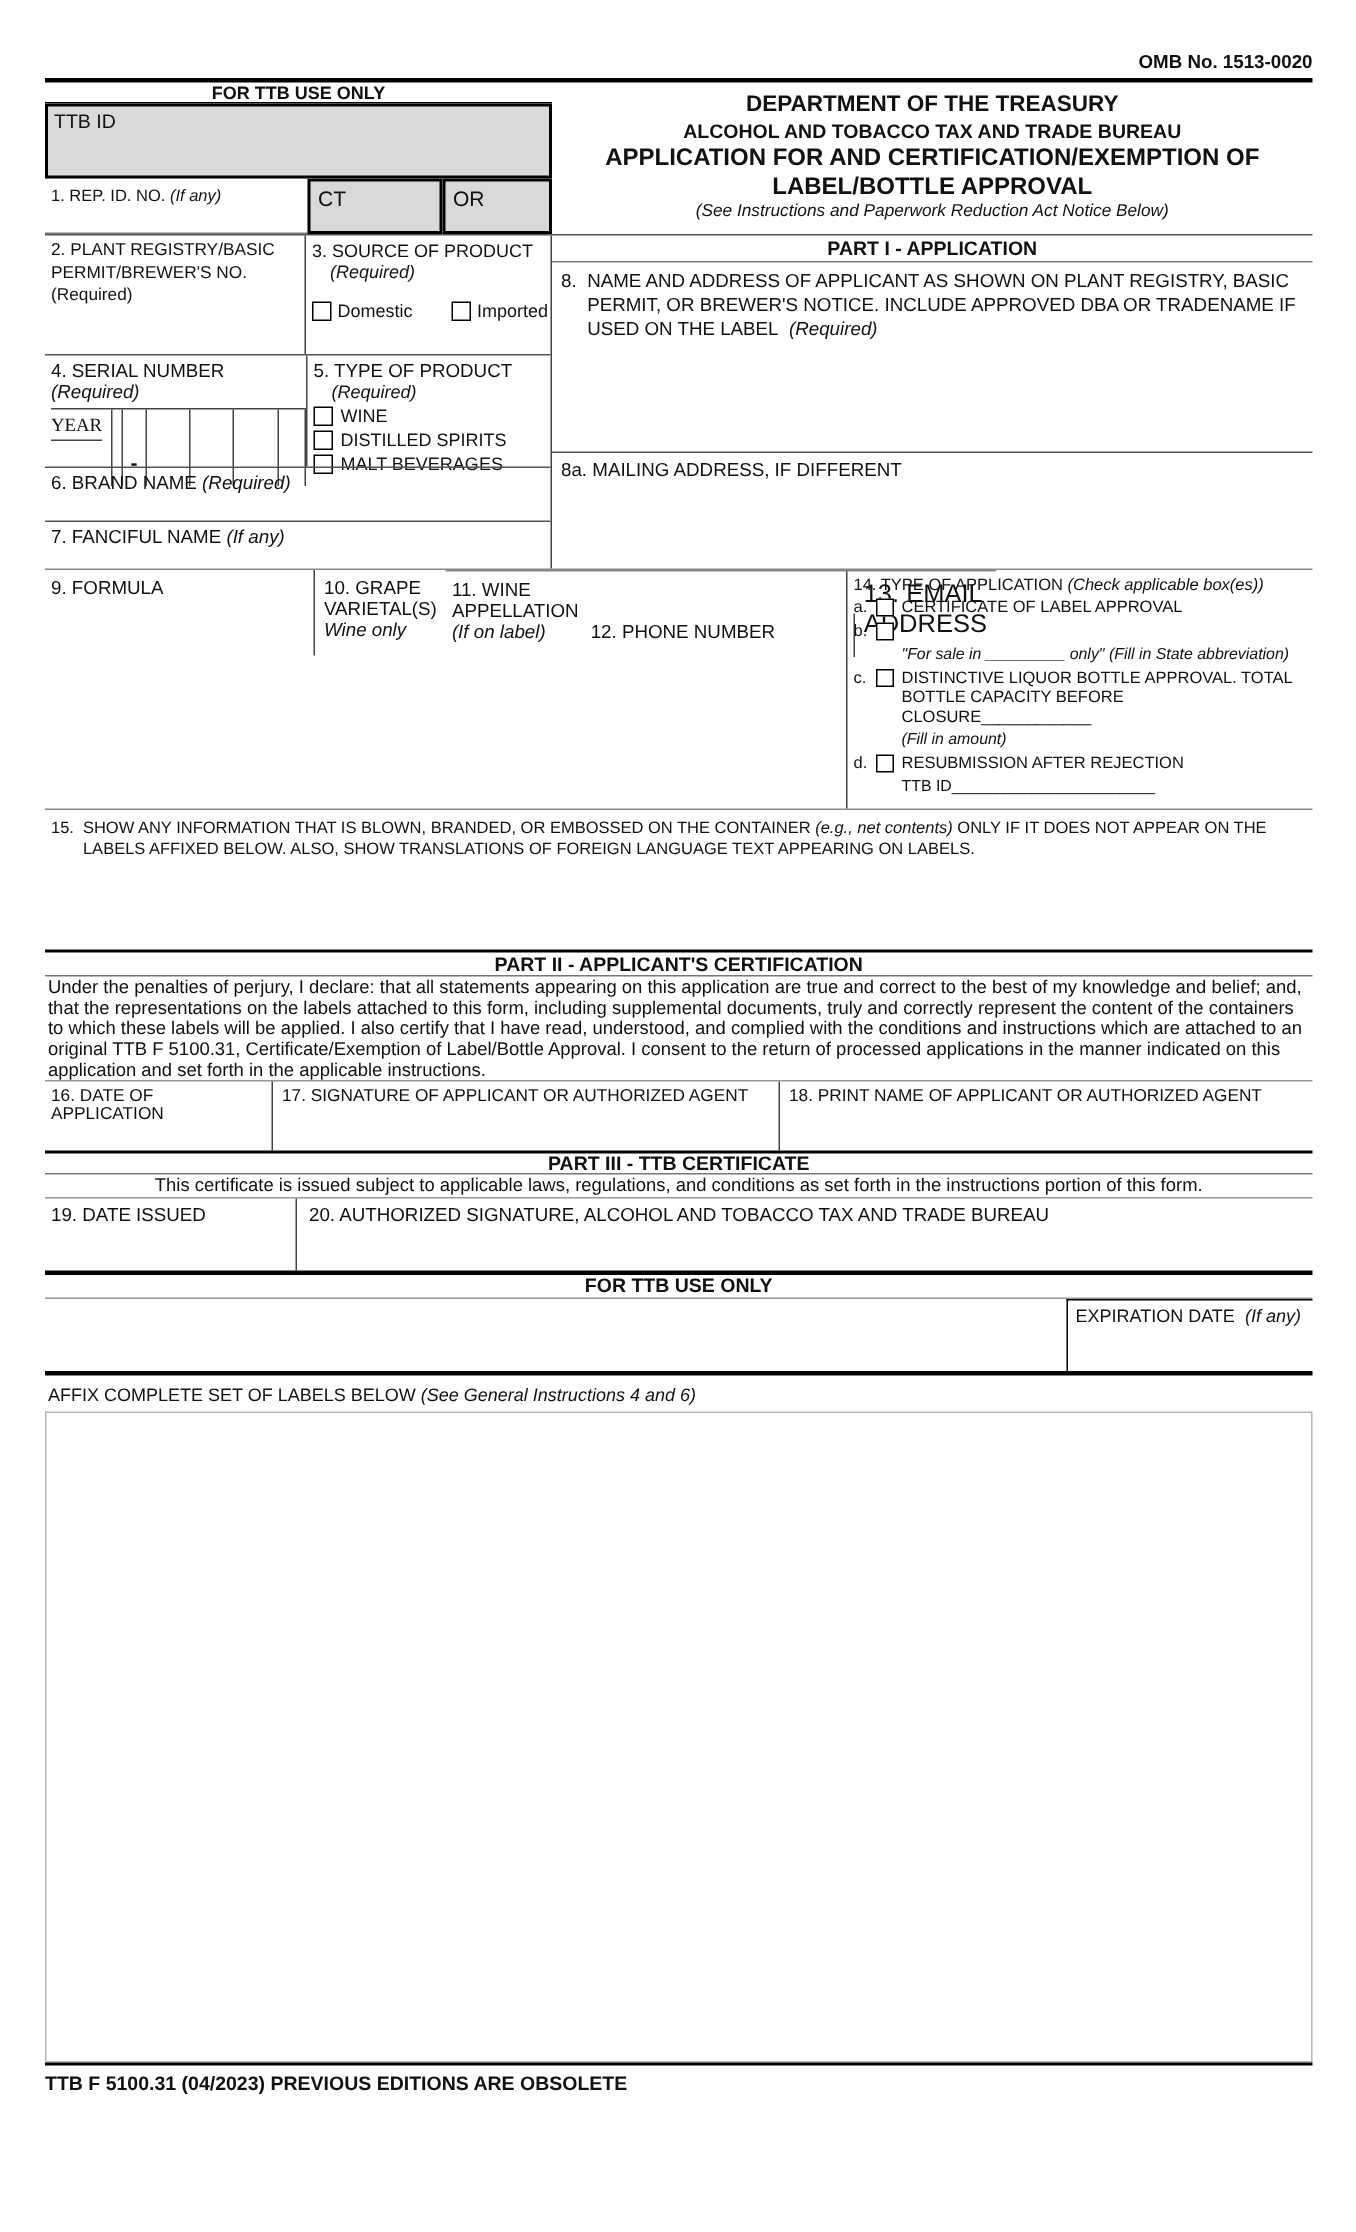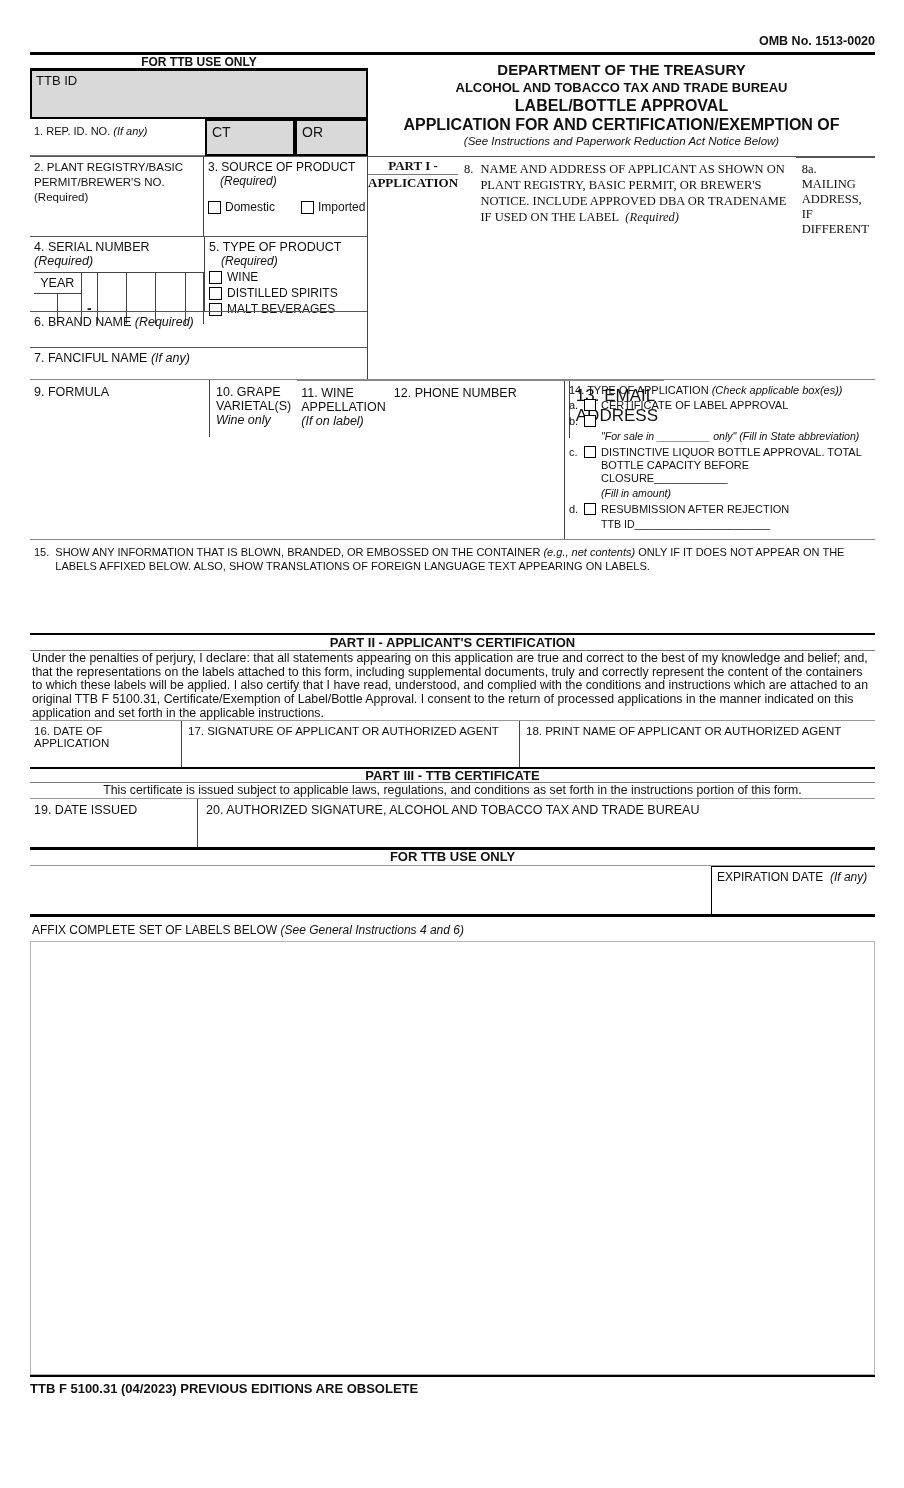--- a/index.html
+++ b/index.html
@@ -20,40 +20,40 @@
   .ct-box { width: 90px; }
   .or-box { width: 73px; }
   .hdr-right { width: 507px; text-align: center; padding-top: 5px; }
   .dept { font-size: 15px; font-weight: bold; line-height: 19px; }
   .bureau { font-size: 13px; font-weight: bold; line-height: 17px; }
   .form-title { font-size: 16px; font-weight: bold; line-height: 19px; }
   .subtitle { font-size: 11.5px; font-style: italic; line-height: 15px; }
 
   .main-cols { display: flex; border-top: 1px solid #555; height: 223px; }
   .col-left { width: 338px; border-right: 1px solid #444; display: flex; flex-direction: column; }
-  .col-right { width: 507px; display: flex; flex-direction: row; font-family: Liberation Serif, serif; }
+  .col-right { width: 507px; display: flex; flex-direction: column; }
   .lrow { display: flex; }
   .lrow-a { height: 80px; }
   .lrow-b { height: 75px; border-top: 1px solid #555; }
   .cell { padding: 3px 4px; }
   .cell-2 { width: 175px; border-right: 1px solid #444; font-size: 11.5px; line-height: 15px; }
   .cell-3 { width: 163px; font-size: 12px; }
   .cell-4 { width: 175px; border-right: 1px solid #444; font-size: 12.5px; padding: 3px 0 0 4px; }
   .cell-5 { width: 163px; font-size: 12.5px; }
   .note-i { font-style: italic; }
   .note-line { font-style: italic; padding-left: 12px; font-size: 12px; line-height: 14px; }
   .cbrow { display: flex; align-items: center; gap: 5px; margin-top: 4px; font-size: 12px; }
   .cb { display: inline-block; width: 13px; height: 13px; border: 1.5px solid #000; background: #fff; flex: 0 0 auto; }
   .cb-sm { width: 12px; height: 12px; }
   .src-opts { display: flex; gap: 26px; margin-top: 12px; }
   .opt { display: flex; align-items: center; gap: 4px; }
   .type-opts .cbrow { margin-top: 2px; }
 
   .serial-grid { display: flex; margin-top: 4px; height: 52px; border-top: 1px solid #444; }
-  .sg-year-block { width: 48px; display: flex; flex-direction: column; }
+  .sg-year-block { width: 48px; display: flex; flex-direction: row; font-family: Liberation Serif, serif; }
   .sg-year-label { height: 21px; line-height: 20px; text-align: center; font-size: 12.5px; border-bottom: 1px solid #444; }
   .sg-year-cells { flex: 1; display: flex; }
   .sg-year-cells div { flex: 1; }
   .sg-year-cells div + div { border-left: 1px solid #444; }
   .sg-dash { width: 17px; border-left: 1px solid #444; text-align: center; font-size: 14px; font-weight: bold; line-height: 70px; }
   .sg-digit { border-left: 1px solid #444; }
   .sg-digit.w30 { width: 30px; } .sg-digit.w20 { width: 20px; border-right: 1px solid #444; }
 
   .lrow-6 { height: 36px; border-top: 1px solid #555; font-size: 12.5px; padding: 3px 4px; }
   .lrow-7 { height: 32px; border-top: 1px solid #555; font-size: 12.5px; padding: 3px 4px; }
@@ -65,21 +65,21 @@
   .hang-num { flex: 0 0 auto; }
 
   .band { display: flex; border-top: 1px solid #888; height: 160px; }
   .band-left { width: 535px; border-right: 1px solid #444; display: flex; flex-direction: row; }
   .band-right { width: 310px; font-size: 11px; padding: 4px 2px 0 4px; }
   .brow-910 { display: flex; height: 57px; }
   .cell-9 { width: 180px; border-right: 1px solid #444; font-size: 12.5px; padding: 5px 4px; }
   .cell-10 { flex: 1; font-size: 12.5px; padding: 5px 6px; }
   .brow-11 { height: 45px; border-top: 1px solid #888; font-size: 12.5px; padding: 5px 4px; }
   .brow-1213 { display: flex; height: 58px; border-top: 1px solid #888; }
-  .cell-12 { width: 180px; border-right: 1px solid #444; font-size: 12.5px; padding: 5px 4px; }
+  .cell-12 { width: 180px; border-right: 1px solid #444; font-size: 12.5px; padding: 5px 4px; margin-top: 28px; }
   .cell-13 { flex: 1; font-size: 17px; padding: 5px 6px; }
 
   .f14-title { font-size: 11px; margin-bottom: 3px; }
   .f14-item { display: flex; gap: 5px; align-items: flex-start; margin-top: 3px; line-height: 13px; }
   .f14-letter { flex: 0 0 10px; }
   .f14-item .cb-sm { margin-top: 0; }
   .f14-text { flex: 1; }
   .f14-b .f14-text { font-size: 10.6px; }
   .f14-sub { padding-left: 32px; font-size: 10.6px; line-height: 13px; margin-top: 2px; }
 
@@ -130,22 +130,22 @@
             <span>CT</span>
           </div>
           <div class="gray-box or-box">
             <span>OR</span>
           </div>
         </div>
       </div>
       <div class="hdr-right">
         <div class="dept">DEPARTMENT OF THE TREASURY</div>
         <div class="bureau">ALCOHOL AND TOBACCO TAX AND TRADE BUREAU</div>
+        <div class="form-title">APPLICATION FOR AND CERTIFICATION/EXEMPTION OF</div>
         <div class="form-title">LABEL/BOTTLE APPROVAL</div>
-        <div class="form-title">APPLICATION FOR AND CERTIFICATION/EXEMPTION OF</div>
         <div class="subtitle">(See Instructions and Paperwork Reduction Act Notice Below)</div>
       </div>
     </div>
 
     <div class="main-cols">
       <div class="col-left">
         <div class="lrow lrow-a">
           <div class="cell cell-2">
             <span>2.  PLANT REGISTRY/BASIC PERMIT/BREWER'S NO. (Required)</span>
           </div>

